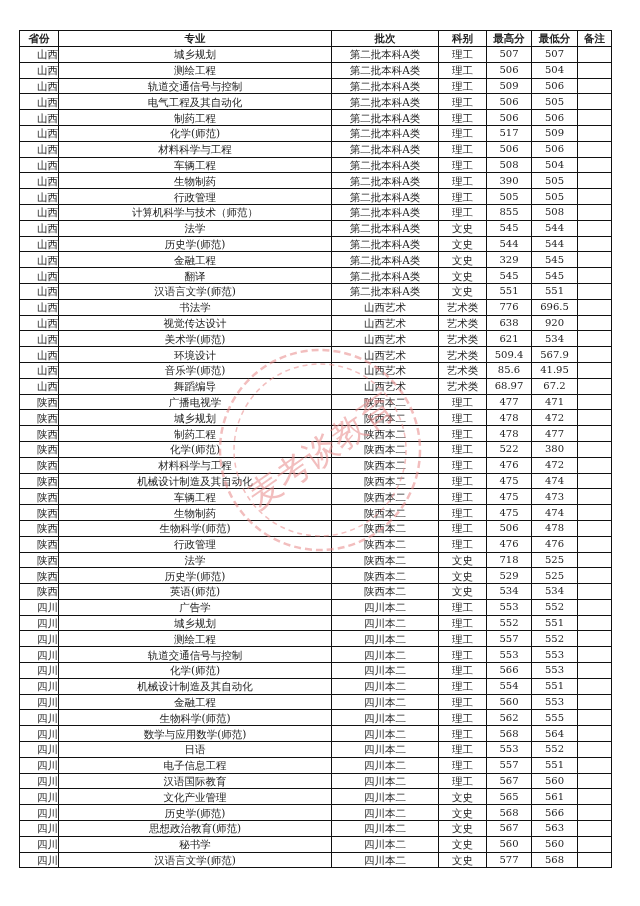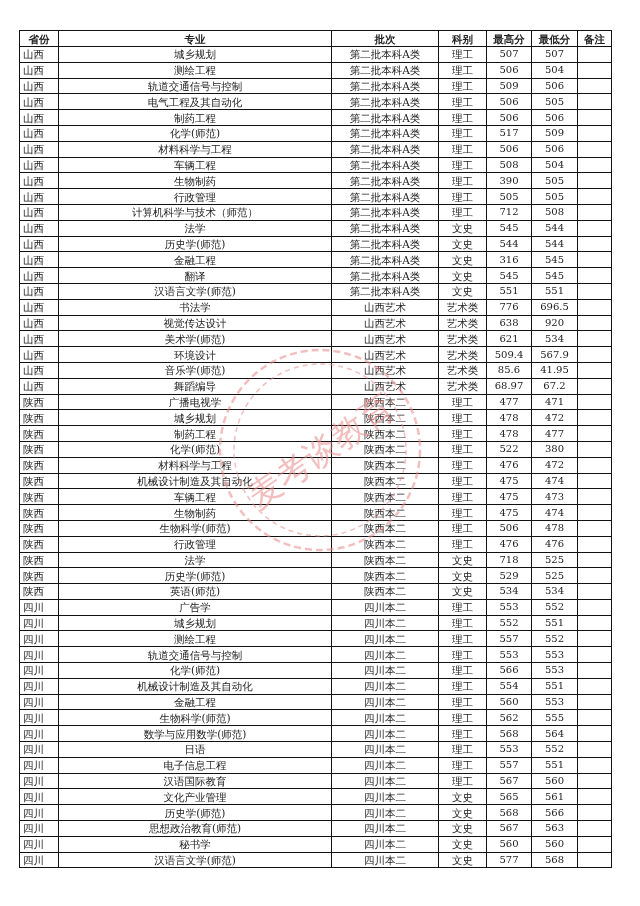--- a/index.html
+++ b/index.html
@@ -2,23 +2,23 @@
 <html><head>
 <meta charset="utf-8">
 <style>
   html, body { margin: 0; padding: 0; background: #ffffff; }
   body { width: 640px; height: 906px; position: relative; overflow: hidden;
          font-family: "DejaVu Serif", "Liberation Serif", serif; color: #222; }
   .table-wrap { position: absolute; left: 19px; top: 30px; width: 592px; }
   table { border-collapse: collapse; width: 592px; table-layout: fixed; }
   th, td { border: 1.3px solid #111; padding: 0; height: 14.8px; line-height: 14px;
            font-size: 10.5px; text-align: center; white-space: nowrap; overflow: hidden; }
-  th { font-family: Liberation Sans, sans-serif; font-weight: bold; font-size: 10.5px; height: 15px; }
+  th { font-family: Liberation Mono, monospace; font-weight: bold; font-size: 10.5px; height: 15px; }
   td.num { font-family: "DejaVu Serif", "Liberation Serif", serif; font-size: 10px; }
-  td.prov { text-align: left; padding-left: 3px; }
+  td.prov { text-align: right; padding-left: 3px; }
   .watermark { position: absolute; left: 215px; top: 345px; width: 210px; height: 210px;
                pointer-events: none; opacity: 0.55; }
 </style>
 </head>
 <body>
 
 <div class="table-wrap">
   <table>
     <colgroup>
       <col style="width:39px">
@@ -129,21 +129,21 @@
           <td>理工</td>
           <td class="num">505</td>
           <td class="num">505</td>
           <td class="num"></td>
         </tr>
         <tr>
           <td class="prov">山西</td>
           <td>计算机科学与技术（师范）</td>
           <td>第二批本科A类</td>
           <td>理工</td>
-          <td class="num">712</td>
+          <td class="num">855</td>
           <td class="num">508</td>
           <td class="num"></td>
         </tr>
         <tr>
           <td class="prov">山西</td>
           <td>法学</td>
           <td>第二批本科A类</td>
           <td>文史</td>
           <td class="num">545</td>
           <td class="num">544</td>
@@ -156,21 +156,21 @@
           <td>文史</td>
           <td class="num">544</td>
           <td class="num">544</td>
           <td class="num"></td>
         </tr>
         <tr>
           <td class="prov">山西</td>
           <td>金融工程</td>
           <td>第二批本科A类</td>
           <td>文史</td>
-          <td class="num">316</td>
+          <td class="num">329</td>
           <td class="num">545</td>
           <td class="num"></td>
         </tr>
         <tr>
           <td class="prov">山西</td>
           <td>翻译</td>
           <td>第二批本科A类</td>
           <td>文史</td>
           <td class="num">545</td>
           <td class="num">545</td>

